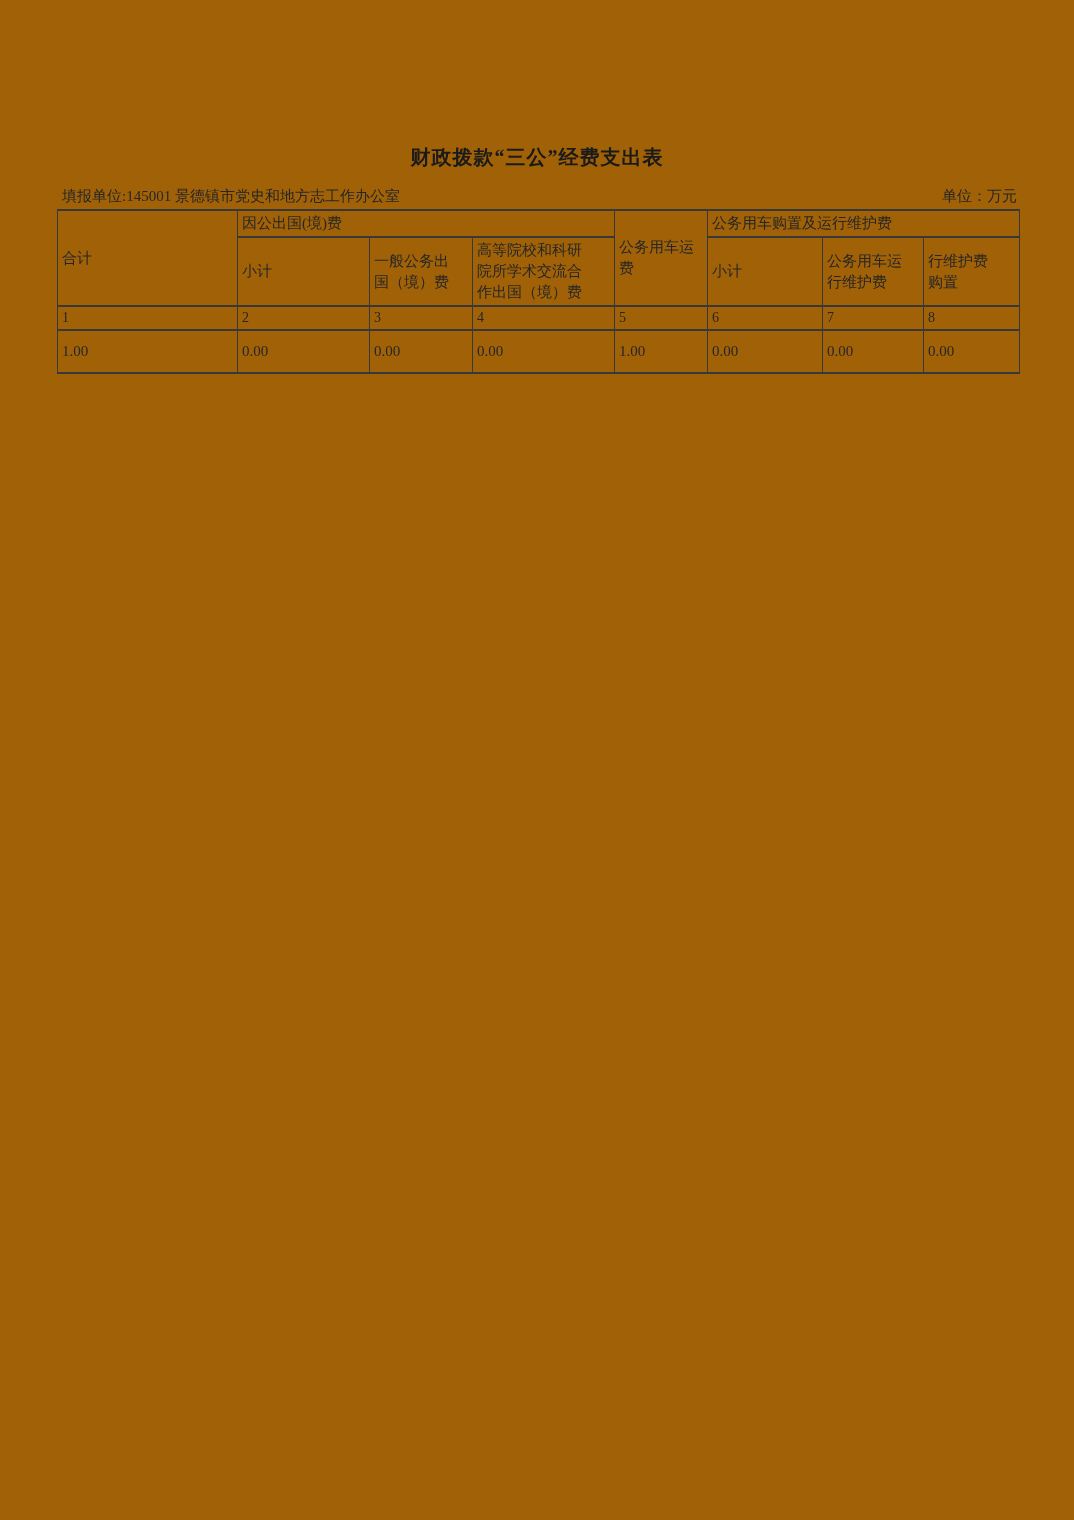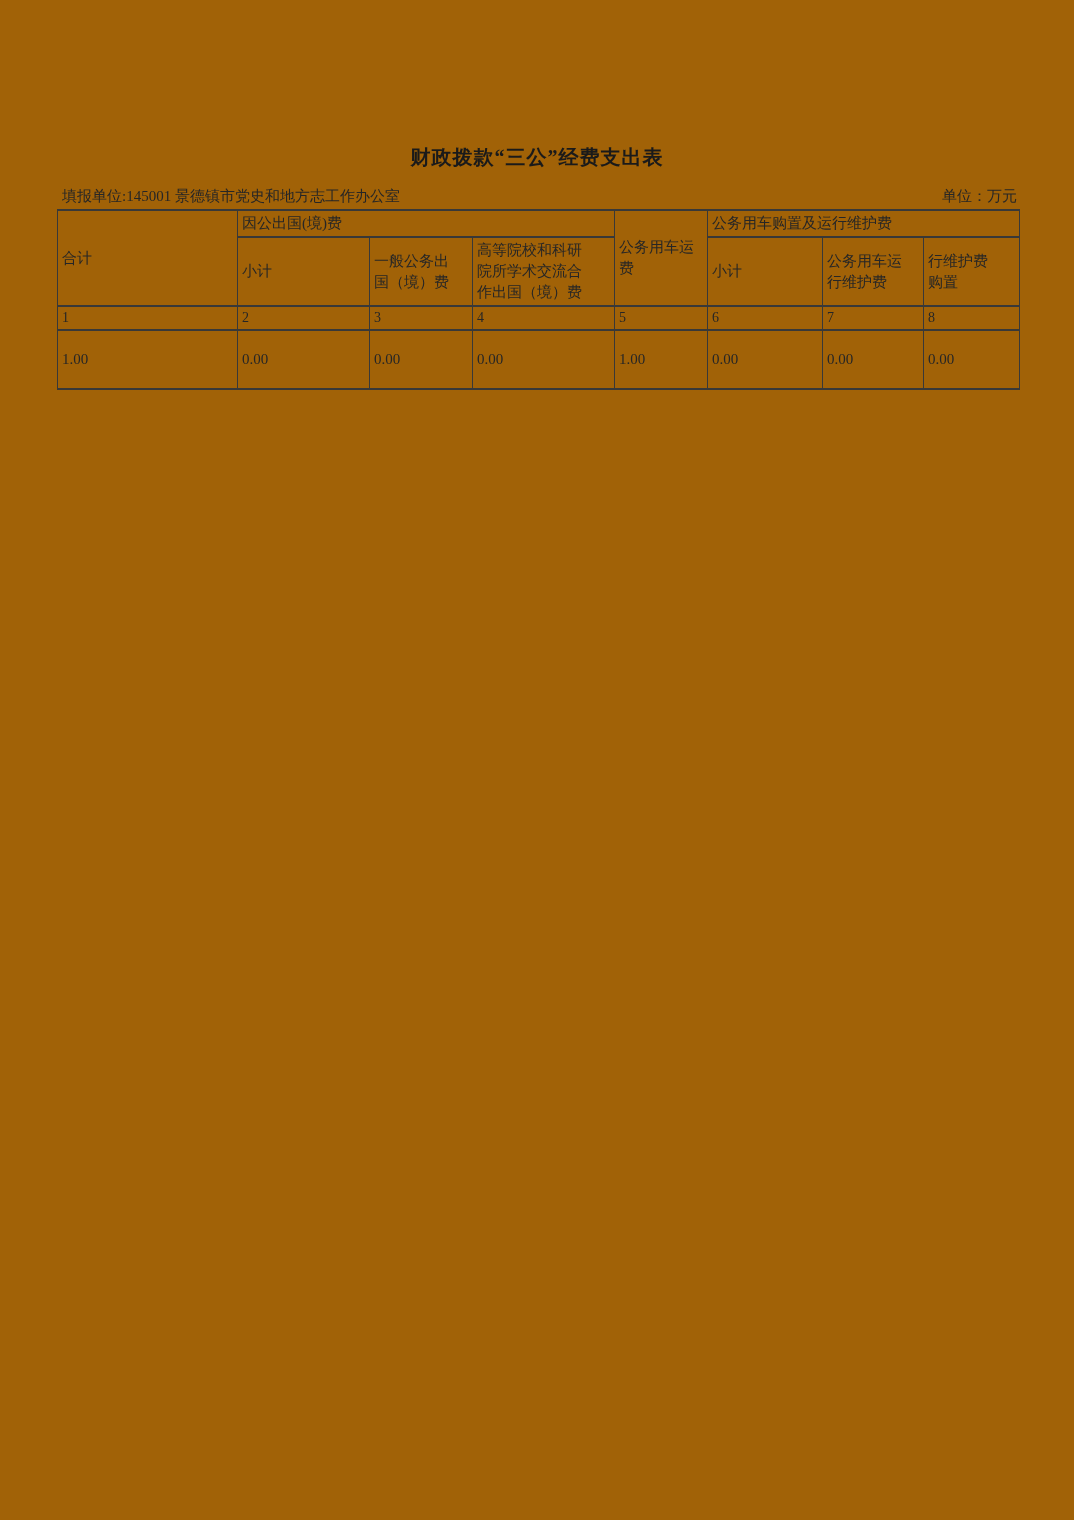--- a/index.html
+++ b/index.html
@@ -59,21 +59,21 @@
     overflow: hidden;
   }
   tr.row-group-header td { height: 26px; }
   tr.row-sub-header td { height: 62px; }
   tr.row-col-numbers td {
     height: 23px;
     font-size: 14px;
     line-height: 18px;
   }
   tr.row-values td {
-    height: 59px;
+    height: 43px;
     font-size: 15px;
   }
 </style>
 </head>
 <body>
 
 <div class="doc-page">
 
   <h1 class="doc-title">财政拨款“三公”经费支出表</h1>
 

